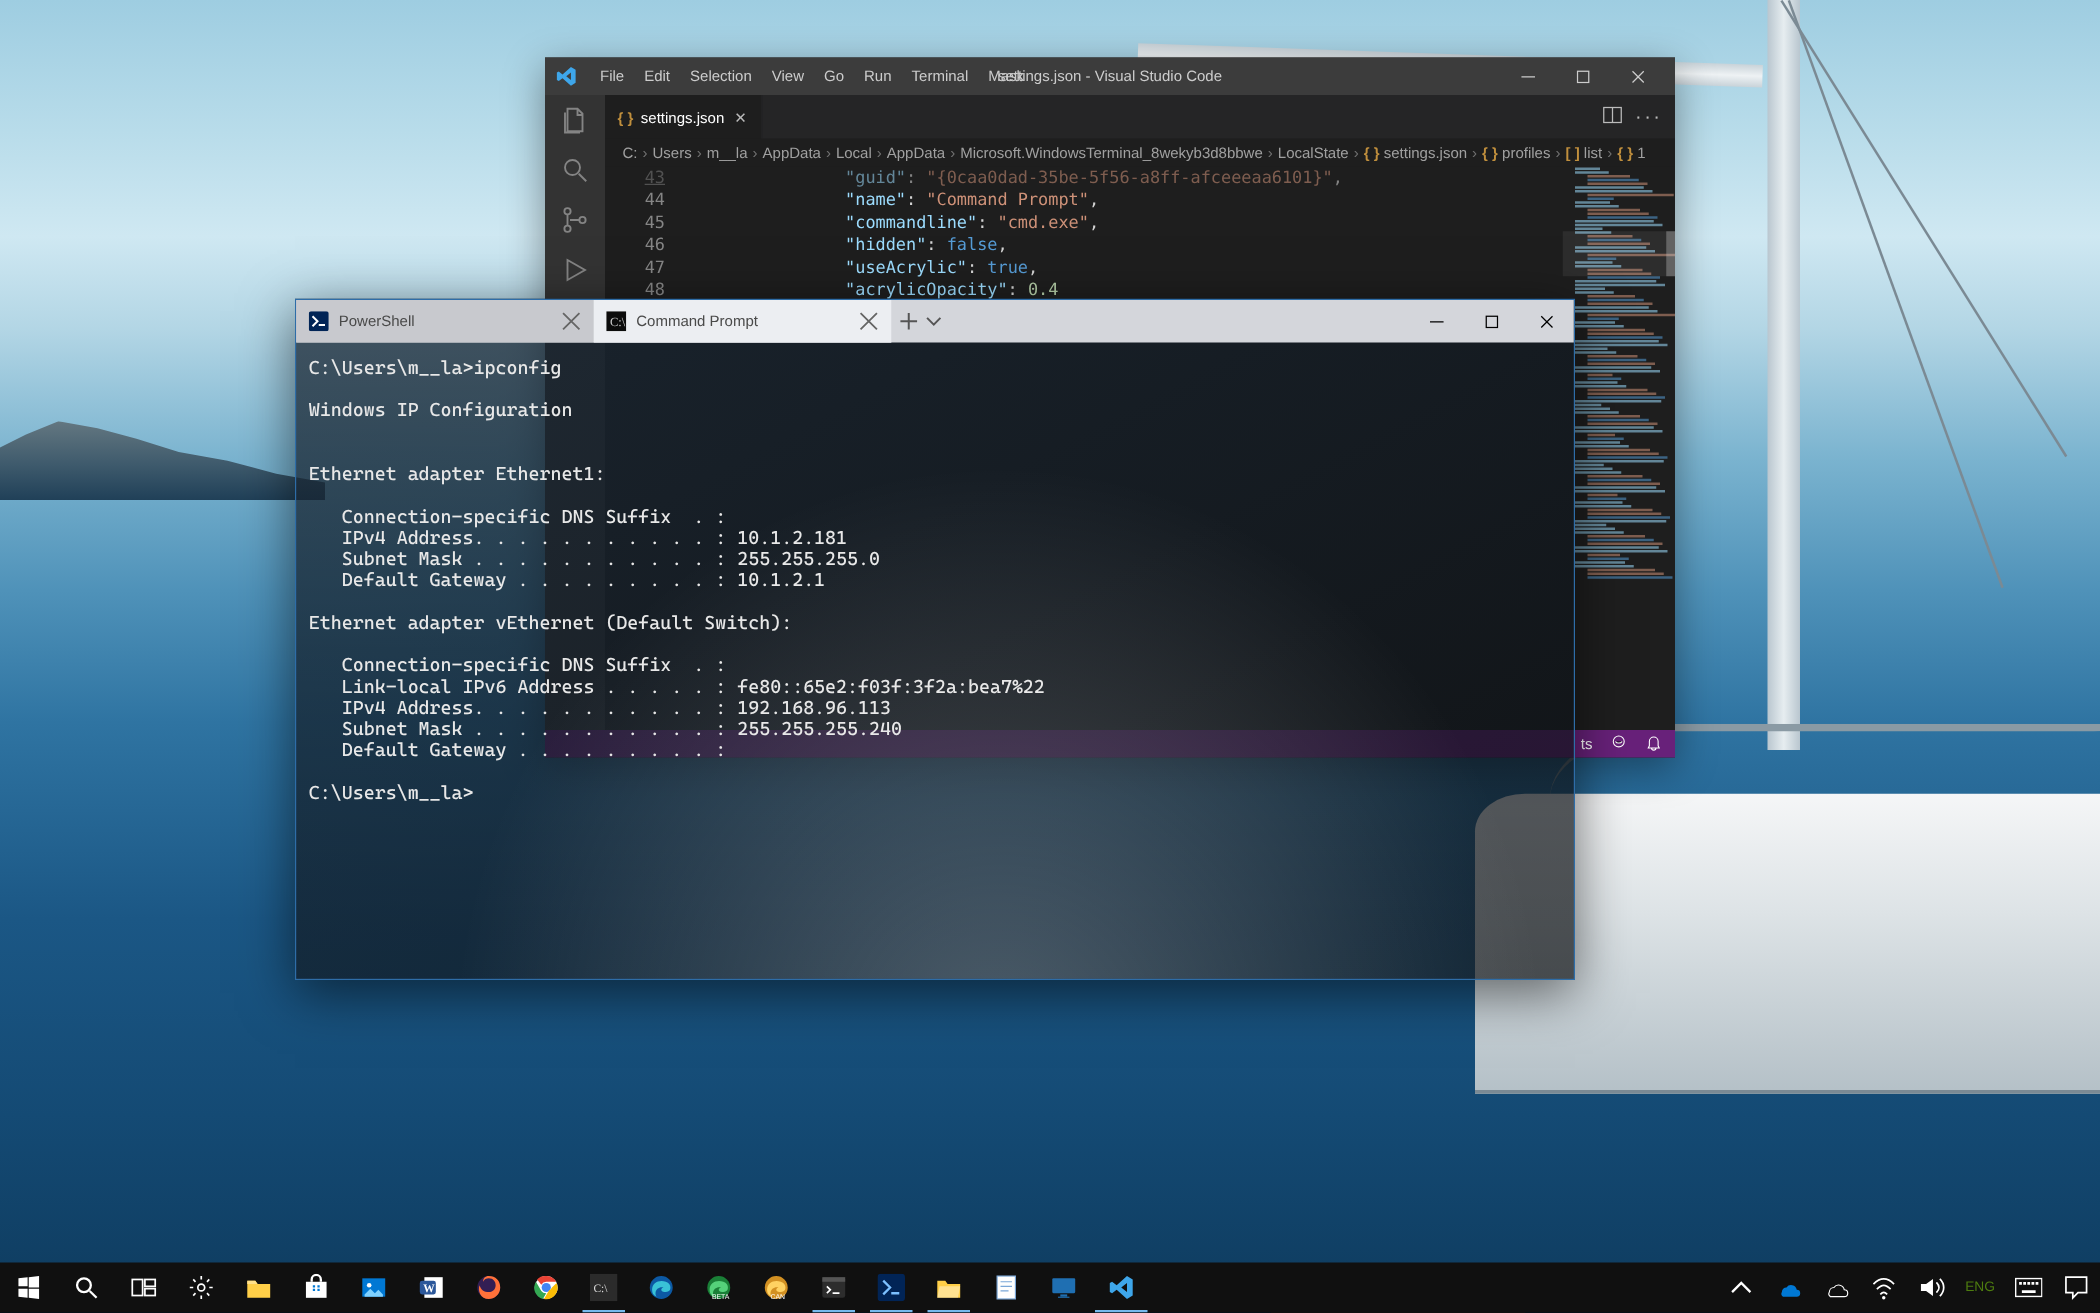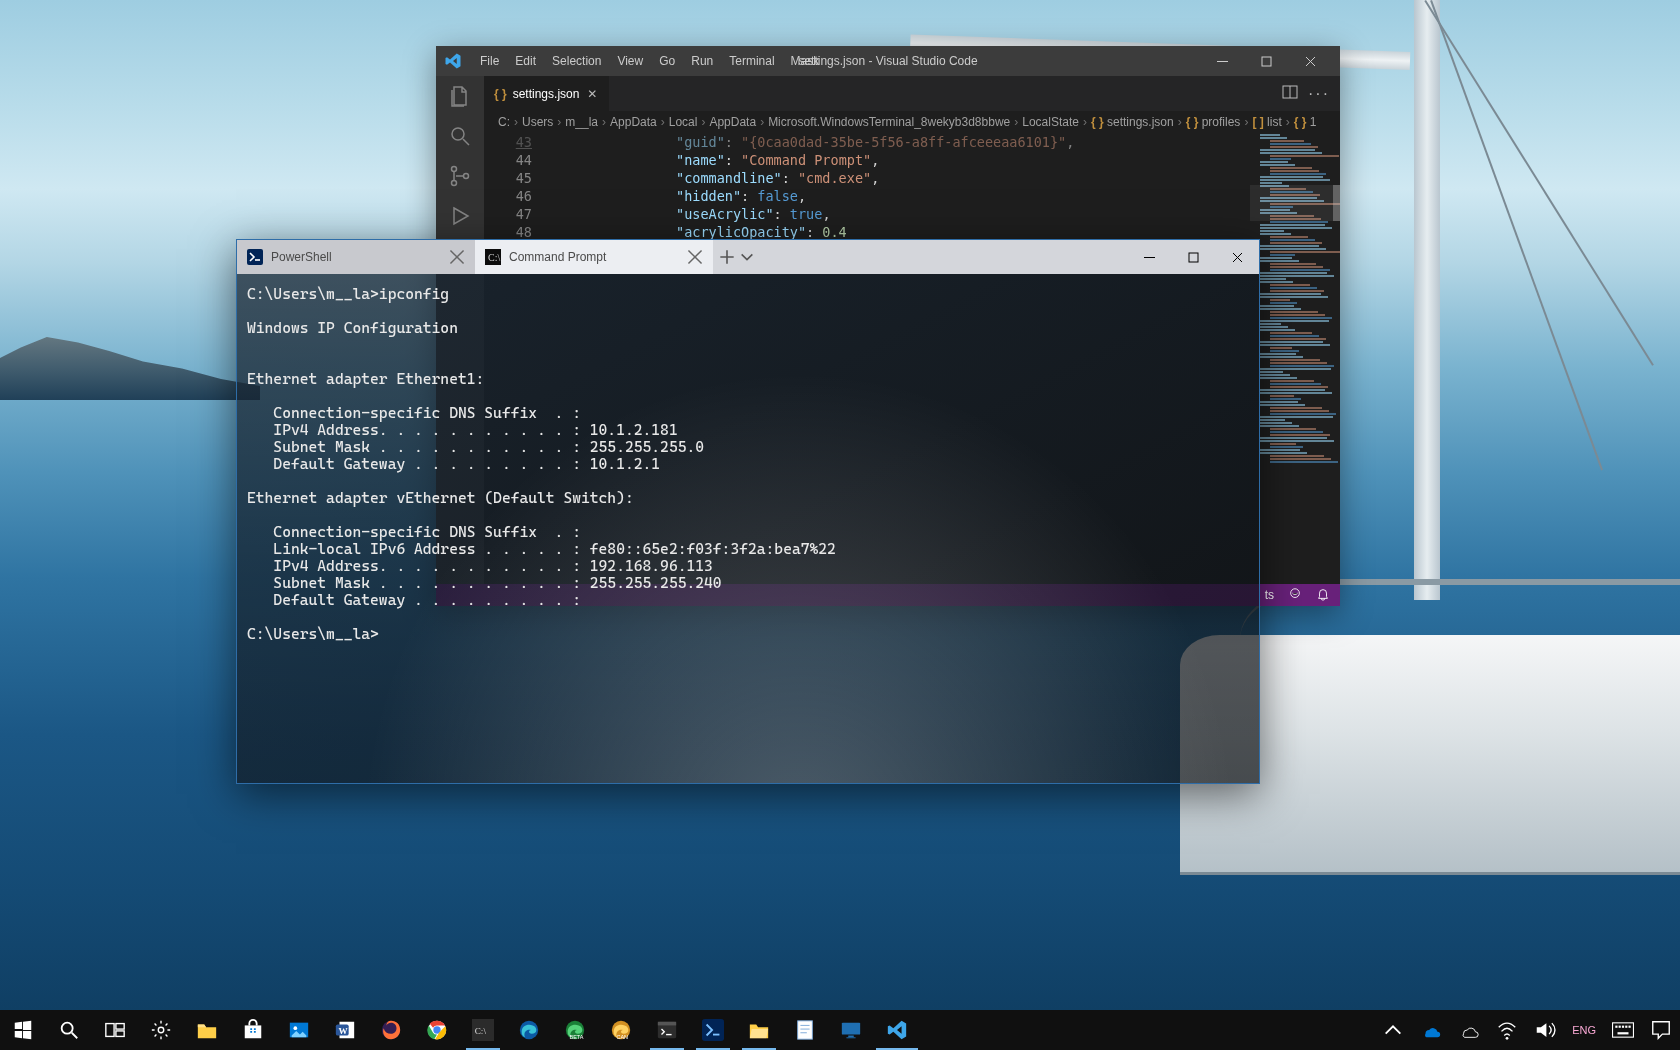--- a/index.html
+++ b/index.html
@@ -321,21 +321,21 @@
     background: #76b9ed;
   }
   .taskbar .tb-item.active .underline { left: 2px; right: 2px; background: #76b9ed; }
   .taskbar svg, .taskbar .glyph {
     width: 22px; height: 22px;
   }
   .tb-spacer { flex: 1; }
   .tb-tray {
     display: flex; align-items: center;
     gap: 0;
-    color: #f9a8d4;
+    color: #4d7c0f;
     font-size: 12px;
   }
   .tb-tray .tray-item {
     height: 40px;
     display: flex; align-items: center; justify-content: center;
     padding: 0 8px;
   }
 </style>
 </head>
 <body>

